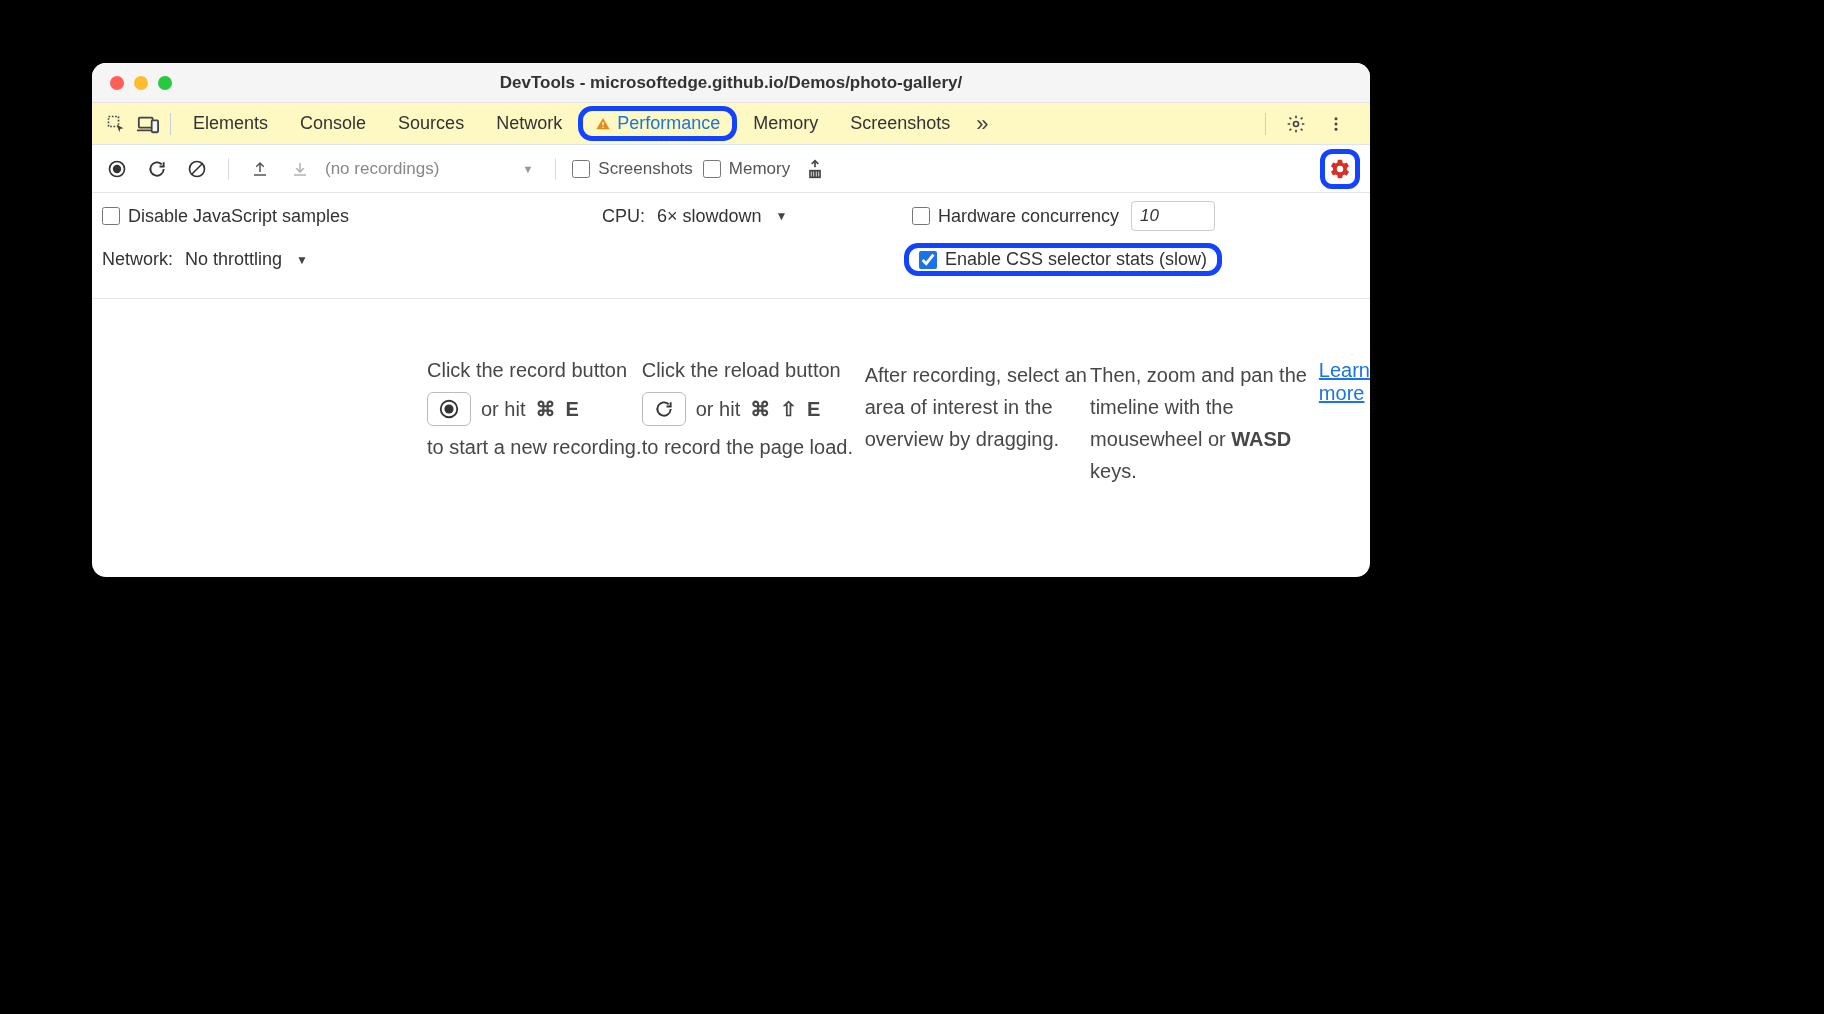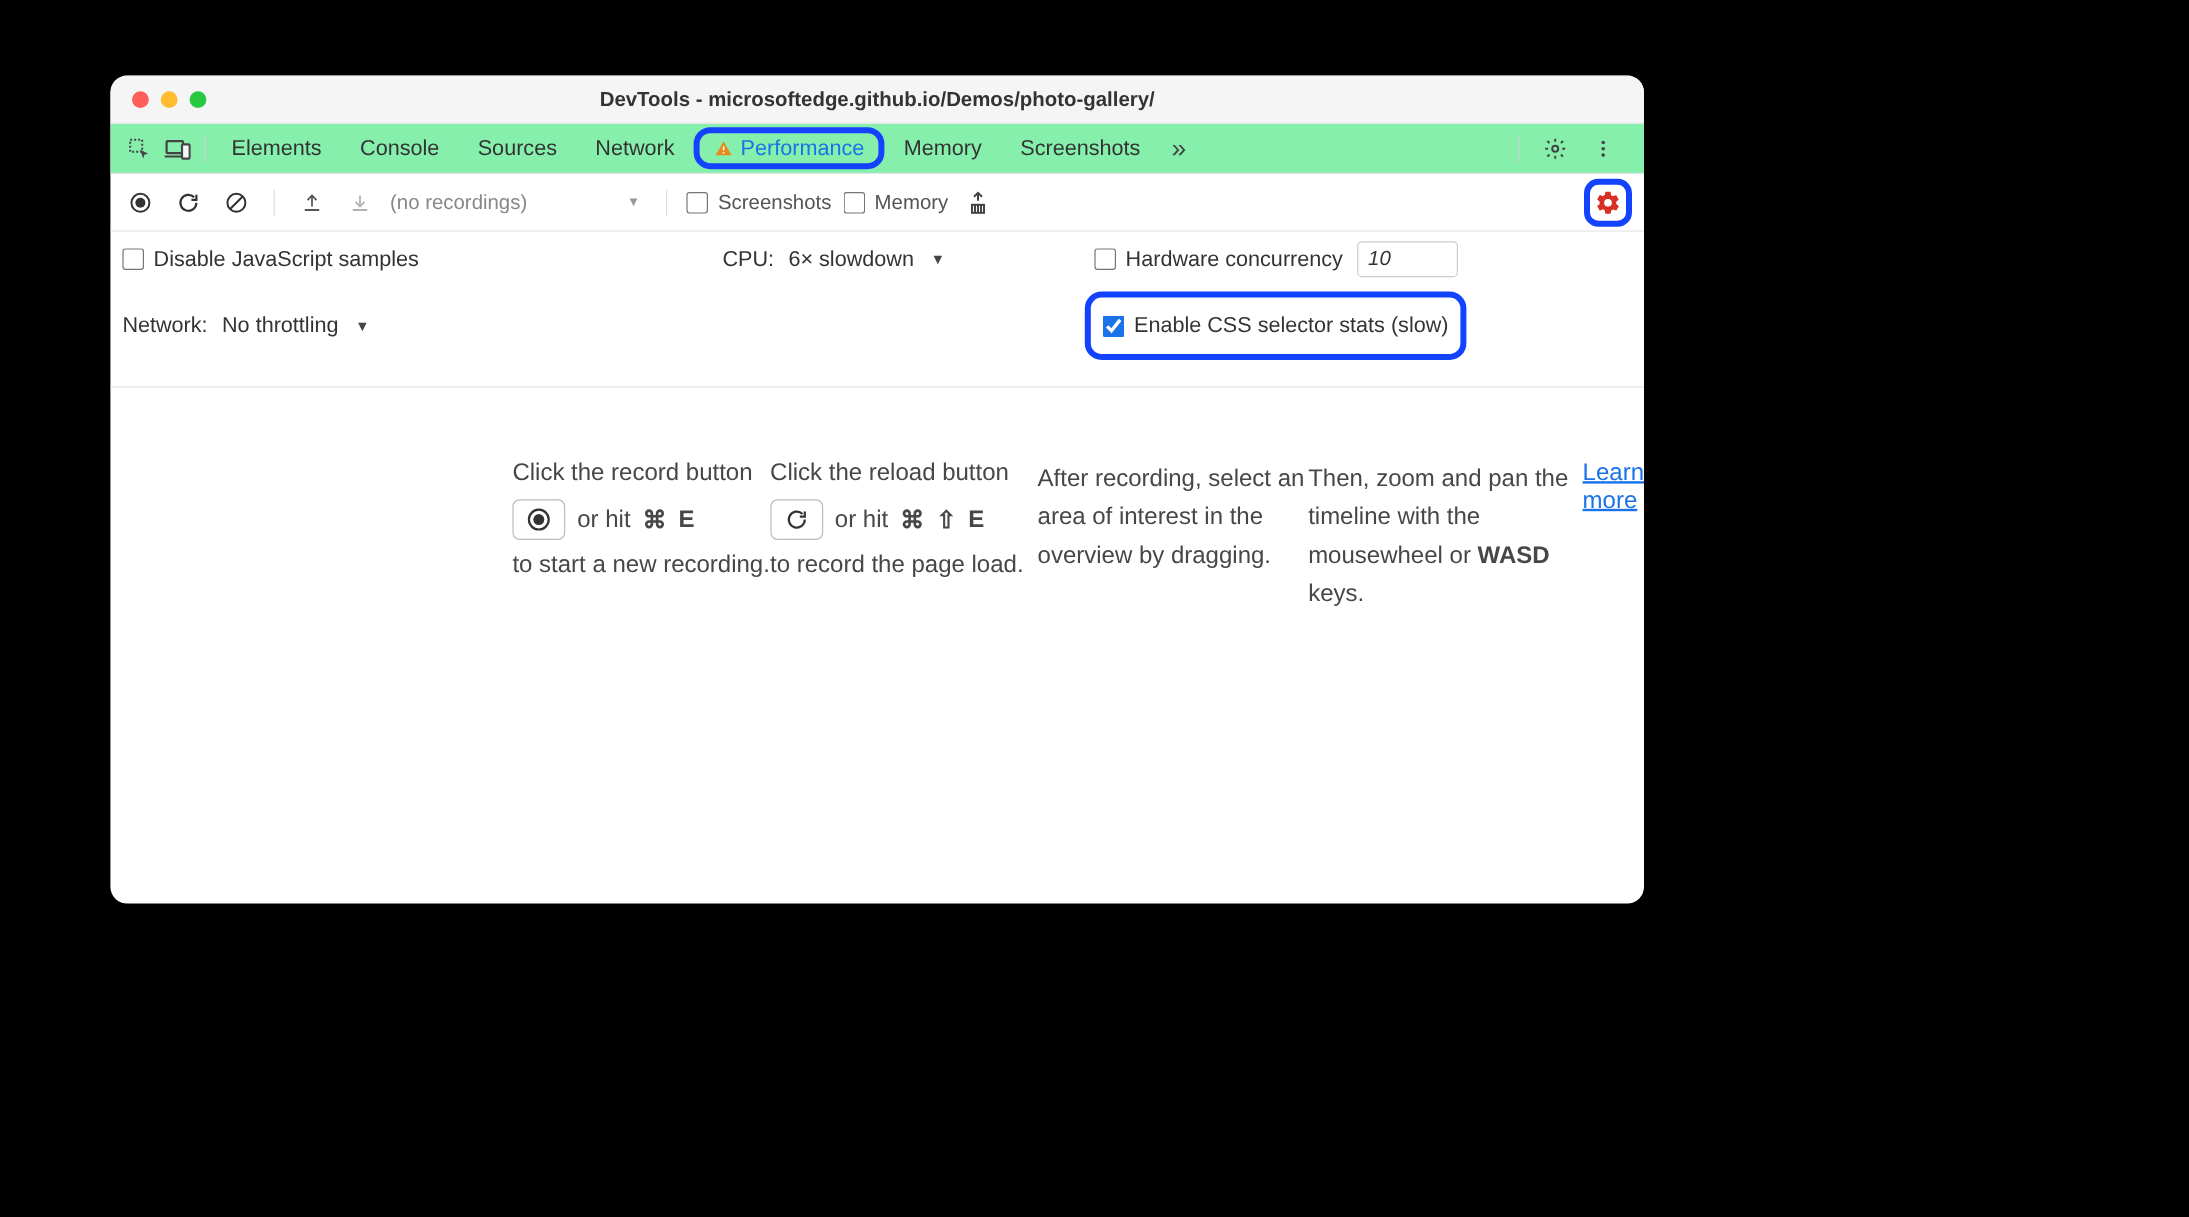--- a/index.html
+++ b/index.html
@@ -1,20 +1,20 @@
 <!DOCTYPE html>
 <html><head>
 <meta charset="utf-8">
 <style>
   * { box-sizing: border-box; margin: 0; padding: 0; }
   html, body { width: 1824px; height: 1014px; background: #000; font-family: -apple-system, BlinkMacSystemFont, "Segoe UI", Helvetica, Arial, sans-serif; }
   .window {
     position: absolute;
     left: 92px; top: 63px;
-    width: 1278px; height: 690px;
+    width: 1278px; height: 514px;
     background: #fff;
     border-radius: 14px;
     box-shadow: 0 10px 40px rgba(0,0,0,0.5);
     overflow: hidden;
     display: flex; flex-direction: column;
   }
   .titlebar {
     height: 40px;
     background: #f5f5f5;
     border-bottom: 1px solid #e5e5e5;
@@ -28,21 +28,21 @@
   .dot.green { background: #28c840; }
   .window-title {
     position: absolute; left: 0; right: 0;
     text-align: center;
     font-size: 17px; font-weight: 600; color: #333;
     pointer-events: none;
   }
 
   .tabstrip {
     height: 42px;
-    background: #86efac;
+    background: #fef9c3;
     border-bottom: 1px solid #dce3ea;
     display: flex; align-items: center;
     padding: 0 8px;
     font-size: 18px;
     color: #444;
   }
   .tabstrip .iconbtn { width: 32px; height: 32px; display: flex; align-items: center; justify-content: center; cursor: pointer; color: #444; }
   .tabstrip .tab { padding: 6px 16px; cursor: pointer; color: #333; }
   .tabstrip .tab.selected { color: #1a73e8; font-weight: 500; }
   .tab-highlight {
@@ -92,21 +92,21 @@
   .lbl-pair { display: flex; align-items: center; gap: 12px; }
   .dropdown { display: inline-flex; align-items: center; gap: 14px; cursor: pointer; }
   .dropdown::after { content: "▼"; font-size: 12px; color: #444; }
   .num-input {
     width: 84px; height: 30px; border: 1px solid #ccc; border-radius: 4px;
     padding: 2px 8px; font-size: 17px; color: #333; font-style: italic;
   }
   .css-stats-highlight {
     border: 5px solid #1443ff;
     border-radius: 14px;
-    padding: 13px 10px;
+    padding: 1px 10px;
     display: inline-flex;
   }
 
   .main-empty {
     flex: 1;
     display: flex; flex-direction: row;
     align-items: flex-start;
     padding: 60px 0 0 335px;
     font-size: 20px; color: #474747;
   }

